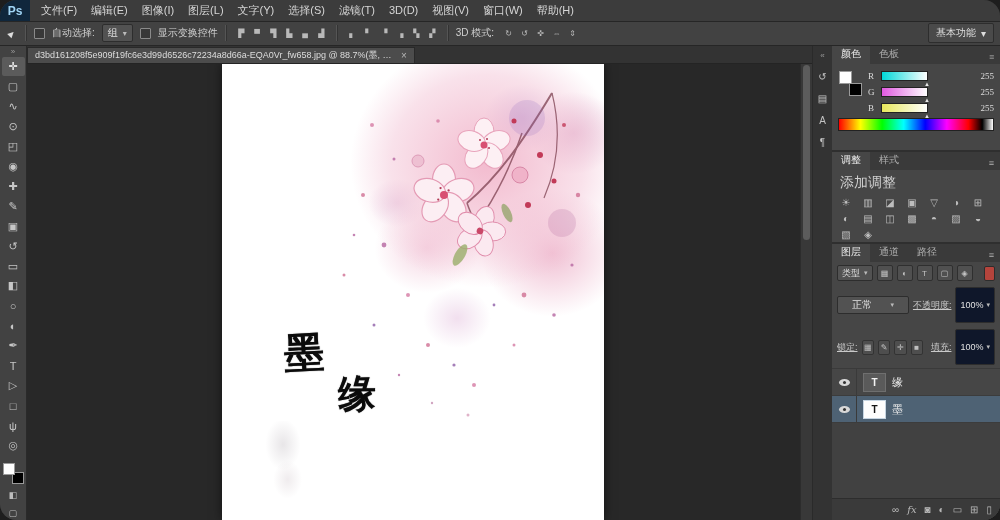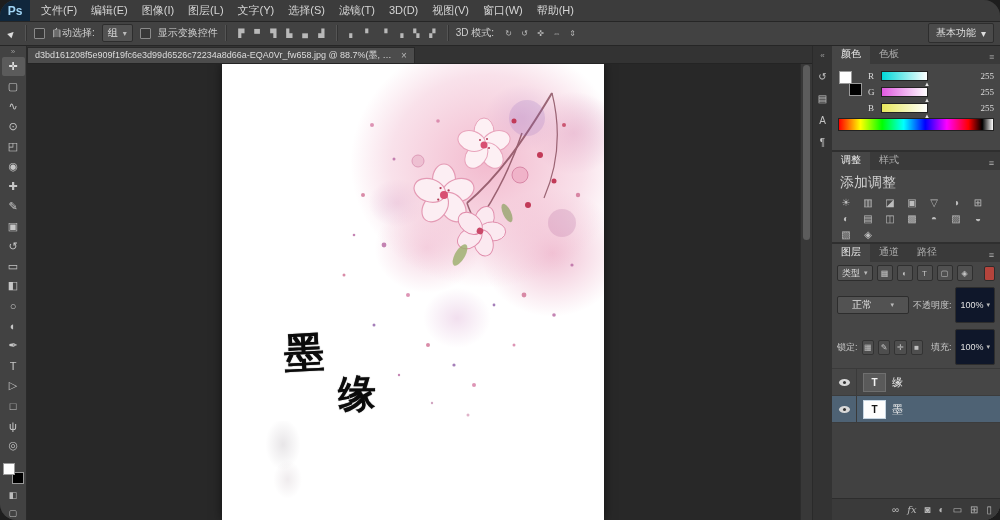--- a/index.html
+++ b/index.html
@@ -121,21 +121,21 @@
   
   .panel.layers{flex:1;}
   .lrow{display:flex;align-items:center;gap:4px;padding:3px 5px;flex:none;}
   .type-dd{display:flex;align-items:center;gap:4px;background:#525252;border:1px solid #2d2d2d;
            border-radius:2px;color:#ddd;font-size:9px;padding:0 4px;height:14px;}
   .f-ico{width:14px;height:14px;display:flex;align-items:center;justify-content:center;
          background:#505050;border:1px solid #2f2f2f;color:#c5c5c5;font-size:8px;border-radius:2px;}
   .f-toggle{margin-left:auto;width:9px;height:13px;background:#b5443c;border:1px solid #2d2d2d;border-radius:2px;}
   .blend-dd{display:flex;align-items:center;gap:6px;background:#525252;border:1px solid #2d2d2d;
             border-radius:2px;color:#e2e2e2;font-size:10px;padding:1px 14px;width:58px;justify-content:space-between;}
-  .slabel{color:#c9c9c9;font-size:9px;white-space:nowrap;}
+  .slabel{color:#c9c9c9;font-size:9px;white-space:nowrap;text-decoration:underline;}
   .valbox{display:flex;align-items:center;gap:3px;background:#0f172a;border:1px solid #2d2d2d;
           border-radius:2px;color:#e2e2e2;font-size:9px;padding:12px 4px;}
   .lock-ico{width:13px;height:13px;display:flex;align-items:center;justify-content:center;
             color:#c0c0c0;font-size:8px;background:#4e4e4e;border:1px solid #333;border-radius:2px;}
   .layer-list{display:flex;flex-direction:column;flex:none;border-top:1px solid #3a3a3a;}
   .layer-row{display:flex;align-items:center;height:26px;background:#464646;border-bottom:1px solid #3c3c3c;}
   .layer-row.selected{background:#4e6274;}
   .eye-cell{width:24px;height:100%;display:flex;align-items:center;justify-content:center;
             border-right:1px solid #3a3a3a;}
   .eye{position:relative;width:11px;height:7px;border-radius:50%;background:#d8d8d8;}

